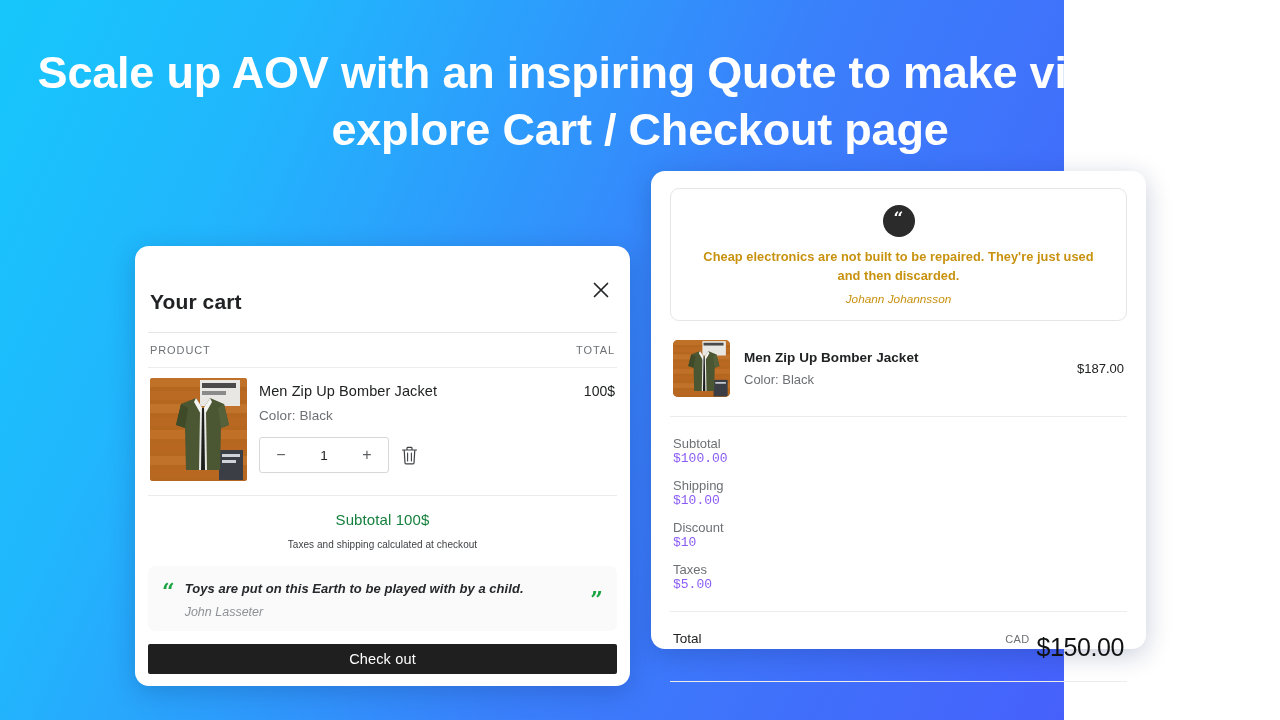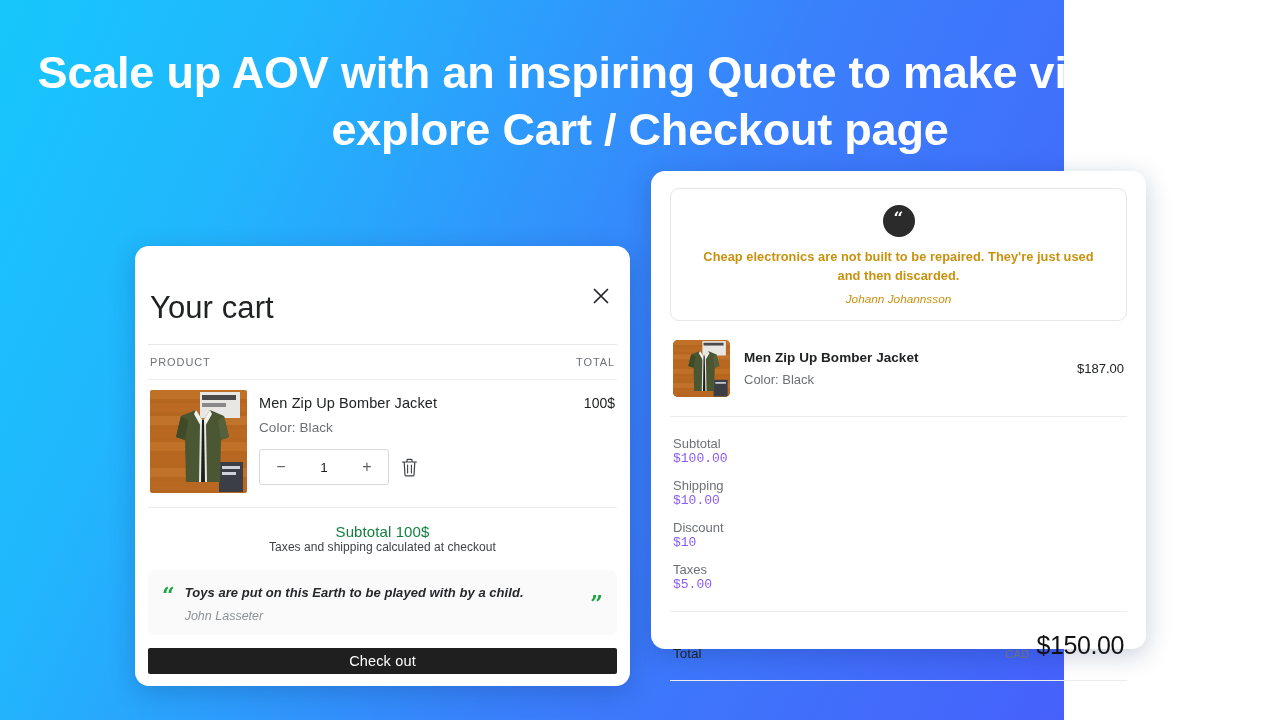--- a/index.html
+++ b/index.html
@@ -40,21 +40,21 @@
     left: 135px; top: 246px;
     width: 495px; height: 440px;
     padding: 0 13px 12px 13px;
     display: flex; flex-direction: column;
   }
   #cart-header {
     display: flex; align-items: center; justify-content: space-between;
     padding: 20px 2px 18px 2px;
   }
   #cart-title {
-    font-size: 31px; font-weight: 400; color: #202223;
+    font-size: 21px; font-weight: 700; color: #202223;
     letter-spacing: 0.1px;
     margin-top: 24px;
   }
   #cart-close {
     width: 28px; height: 28px;
     display: flex; align-items: center; justify-content: center;
     cursor: pointer;
   }
   #cart-close svg { display: block; }
 
@@ -92,21 +92,21 @@
   .qty-btn {
     flex: 0 0 42px; height: 100%;
     display: flex; align-items: center; justify-content: center;
     font-size: 16px; color: #5c5f62; cursor: pointer; user-select: none;
   }
   #qty-value { flex: 1 1 auto; text-align: center; font-size: 13.5px; color: #202223; }
   #qty-trash { width: 20px; height: 22px; cursor: pointer; display: flex; align-items: center; }
 
   #cart-subtotal-block { text-align: center; padding: 15px 0 10px 0; }
   #cart-subtotal { font-size: 15px; color: #15803d; letter-spacing: 0.1px; }
-  #cart-subnote { font-size: 12px; color: #3f4245; letter-spacing: 0.05px; }
+  #cart-subnote { font-size: 10px; color: #3f4245; margin-top: 11px; letter-spacing: 0.05px; }
 
   #cart-quote {
     background: #fafafa;
     border-radius: 7px;
     margin: 6px 0 0 0;
     padding: 14px 14px 14px 14px;
     display: flex; align-items: flex-start; gap: 10px;
     min-height: 65px;
   }
   .qmark { color: #1aa542; font-size: 22px; font-weight: 700; line-height: 1; font-family: "DejaVu Serif", serif; }
@@ -178,21 +178,21 @@
   .co-row { display: flex; justify-content: space-between; align-items: baseline; padding: 6px 0; flex-direction: column; }
   .co-row-label { font-size: 13px; color: #6d7175; }
   .co-row-value { font-size: 13px; color: #8b5cf6; font-family: Liberation Mono, monospace; }
 
   #co-total-row {
     display: flex; justify-content: space-between; align-items: baseline;
     padding: 19px 3px 19px 3px;
     border-bottom: 1px solid #ececec;
   }
   #co-total-label { font-size: 13.5px; color: #202223; }
-  #co-total-right { display: flex; align-items: flex-end; gap: 7px; }
+  #co-total-right { display: flex; align-items: flex-start; gap: 7px; }
   #co-total-currency { font-size: 11px; color: #6d7175; letter-spacing: 0.3px; }
   #co-total-amount { font-size: 25px; font-weight: 400; color: #111213; letter-spacing: -0.4px; }
 </style>
 </head>
 <body>
 
 <div id="stage">
 
   <div id="headline">
     <span>Scale up AOV</span><span> with an inspiring Quote to make visitors to explore Cart / Checkout page</span>

